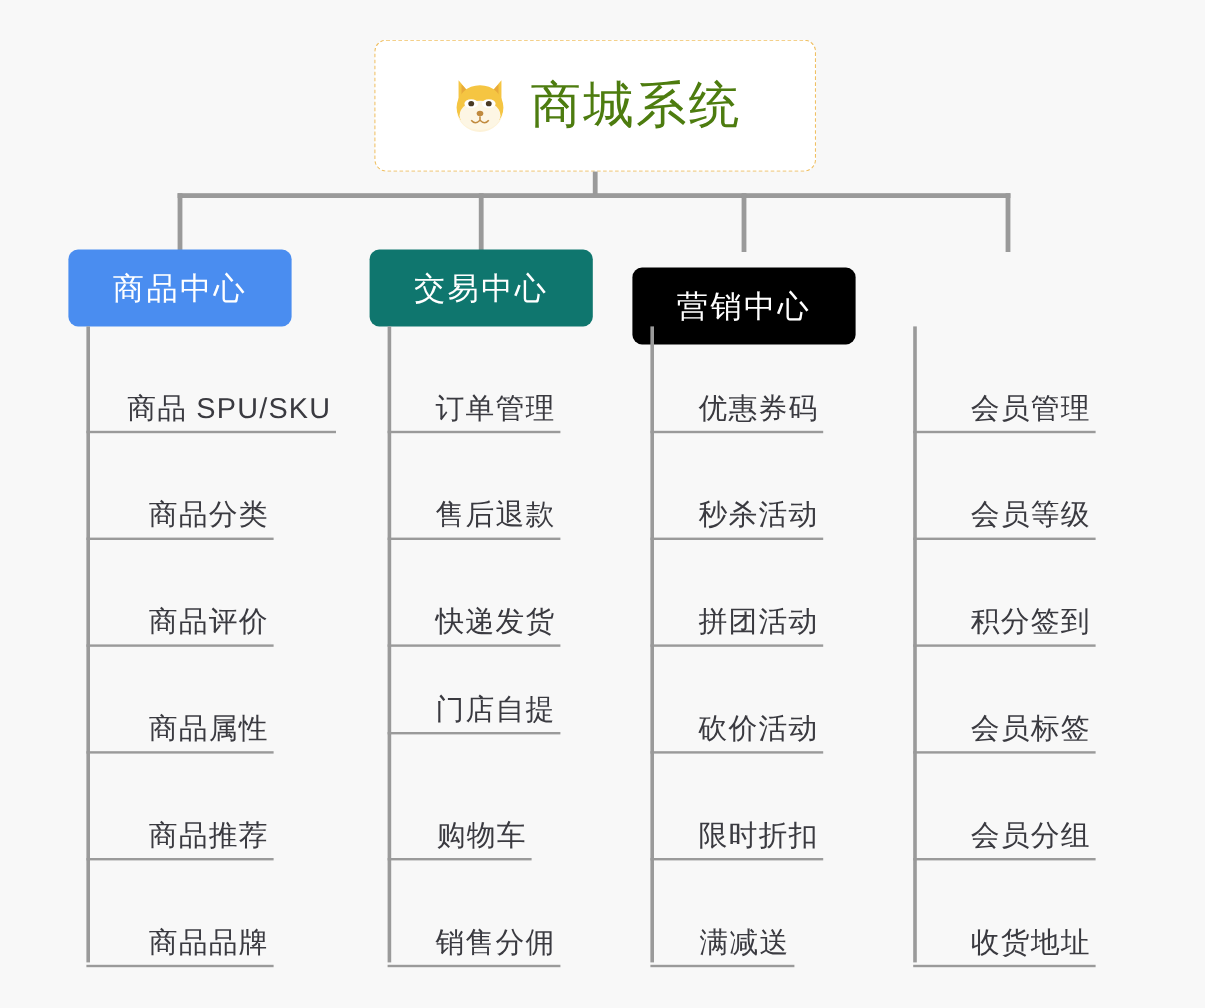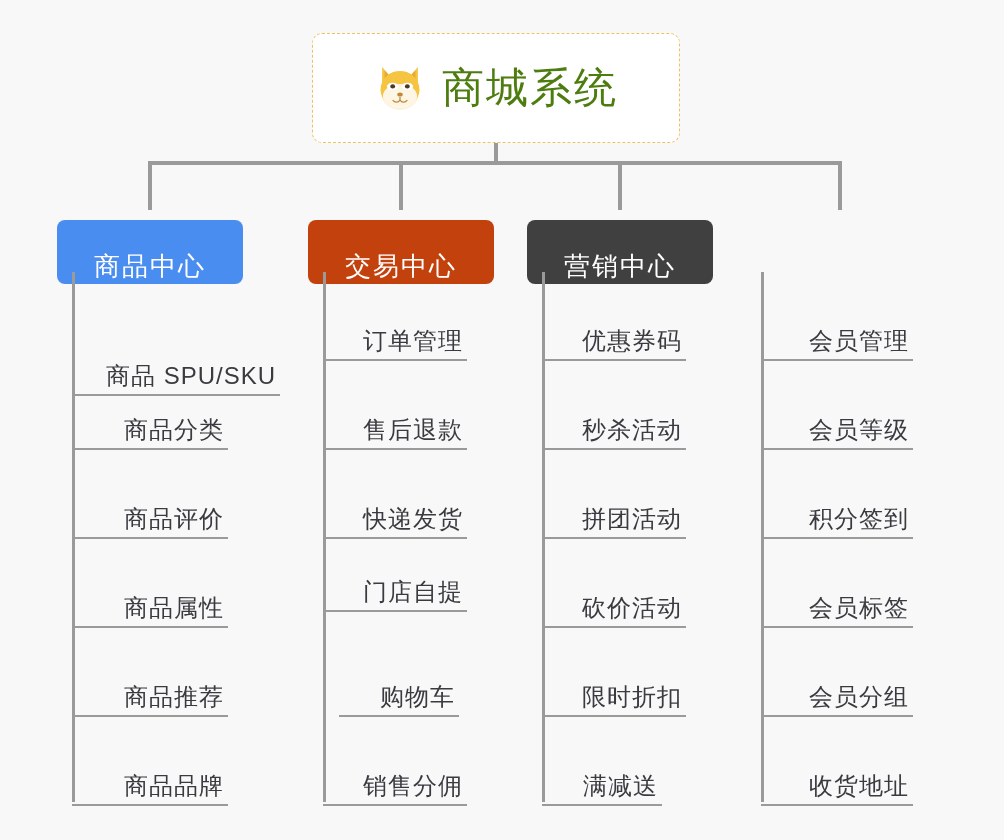--- a/index.html
+++ b/index.html
@@ -54,26 +54,26 @@
   .conn {
     position: absolute;
     background: #9a9a9a;
   }
   .conn-v { width: 4px; }
   .conn-h { height: 4px; }
 
   
   .cat-box {
     position: absolute;
-    top: 220px;
+    top: 208px;
     width: 186px;
     height: 64px;
     border-radius: 8px;
     display: flex;
-    align-items: flex-end;
+    align-items: center;
     justify-content: center;
     color: #ffffff;
     font-size: 26px;
     letter-spacing: 2px;
     box-sizing: border-box;
   }
 
   
   .col {
     position: absolute;
@@ -142,66 +142,66 @@
   <div class="conn conn-v" style="left: 148px; top: 161px; height: 49px; background: rgb(154, 154, 154);"></div>
   <div class="conn conn-v" style="left: 399px; top: 161px; height: 49px; background: rgb(154, 154, 154);"></div>
   <div class="conn conn-v" style="left: 618px; top: 161px; height: 49px; background: rgb(154, 154, 154);"></div>
   <div class="conn conn-v" style="left: 838px; top: 161px; height: 49px; background: rgb(154, 154, 154);"></div>
 
   <div class="cat-box" style="left: 57px; background: rgb(74, 141, 240);">
     <span>商品中心</span>
   </div>
   <div class="col" style="left:72px;">
     <div class="col-spine" style="height: 530px; background: rgb(154, 154, 154);"></div>
-    <div class="item" style="top: 0px; width: 208px; border-bottom-color: rgb(154, 154, 154); margin-top: 35px;">
+    <div class="item" style="top: 0px; width: 208px; border-bottom-color: rgb(154, 154, 154);">
       <span class="item-label">商品 SPU/SKU</span>
     </div>
     <div class="item" style="top: 89px; width: 156px; border-bottom-color: rgb(154, 154, 154);">
       <span class="item-label">商品分类</span>
     </div>
     <div class="item" style="top: 178px; width: 156px; border-bottom-color: rgb(154, 154, 154);">
       <span class="item-label">商品评价</span>
     </div>
     <div class="item" style="top: 267px; width: 156px; border-bottom-color: rgb(154, 154, 154); padding-left: 16px;">
       <span class="item-label">商品属性</span>
     </div>
     <div class="item" style="top: 356px; width: 156px; border-bottom-color: rgb(154, 154, 154);">
       <span class="item-label">商品推荐</span>
     </div>
     <div class="item" style="top: 445px; width: 156px; border-bottom-color: rgb(154, 154, 154);">
       <span class="item-label">商品品牌</span>
     </div>
   </div>
 
-  <div class="cat-box" style="left: 308px; background: #c2410c;">
+  <div class="cat-box" style="left: 308px; background: #0f766e;">
     <span>交易中心</span>
   </div>
   <div class="col" style="left:323px;">
     <div class="col-spine" style="height: 530px; background: rgb(154, 154, 154);"></div>
     <div class="item" style="top: 0px; width: 144px; border-bottom-color: rgb(154, 154, 154);">
       <span class="item-label">订单管理</span>
     </div>
     <div class="item" style="top: 89px; width: 144px; border-bottom-color: rgb(154, 154, 154);">
       <span class="item-label">售后退款</span>
     </div>
     <div class="item" style="top: 178px; width: 144px; border-bottom-color: rgb(154, 154, 154);">
       <span class="item-label">快递发货</span>
     </div>
     <div class="item" style="top: 251px; width: 144px; border-bottom-color: rgb(154, 154, 154); padding-left: 22px;">
       <span class="item-label">门店自提</span>
     </div>
-    <div class="item" style="top: 356px; width: 120px; border-bottom-color: rgb(154, 154, 154); margin-left: 16px;">
+    <div class="item" style="top: 356px; width: 120px; border-bottom-color: rgb(154, 154, 154);">
       <span class="item-label">购物车</span>
     </div>
     <div class="item" style="top: 445px; width: 144px; border-bottom-color: rgb(154, 154, 154);">
       <span class="item-label">销售分佣</span>
     </div>
   </div>
 
-  <div class="cat-box" style="left: 527px; background: #404040;">
+  <div class="cat-box" style="left: 527px; background: #000000; margin-top: 15px;">
     <span>营销中心</span>
   </div>
   <div class="col" style="left:542px;">
     <div class="col-spine" style="height: 530px; background: rgb(154, 154, 154);"></div>
     <div class="item" style="top: 0px; width: 144px; border-bottom-color: rgb(154, 154, 154);">
       <span class="item-label">优惠券码</span>
     </div>
     <div class="item" style="top: 89px; width: 144px; border-bottom-color: rgb(154, 154, 154); align-items: flex-end;">
       <span class="item-label">秒杀活动</span>
     </div>

